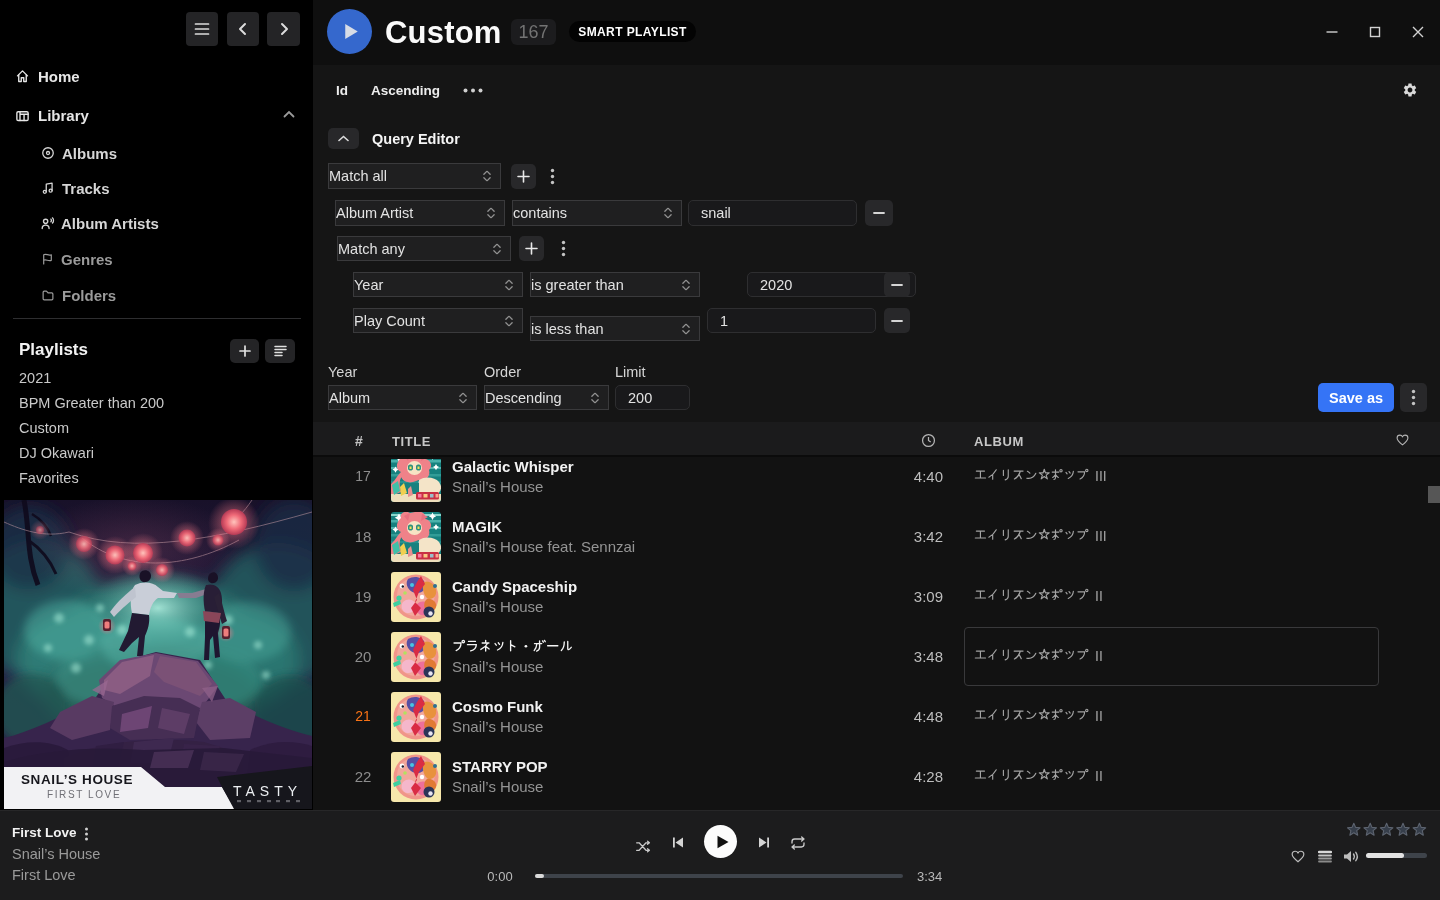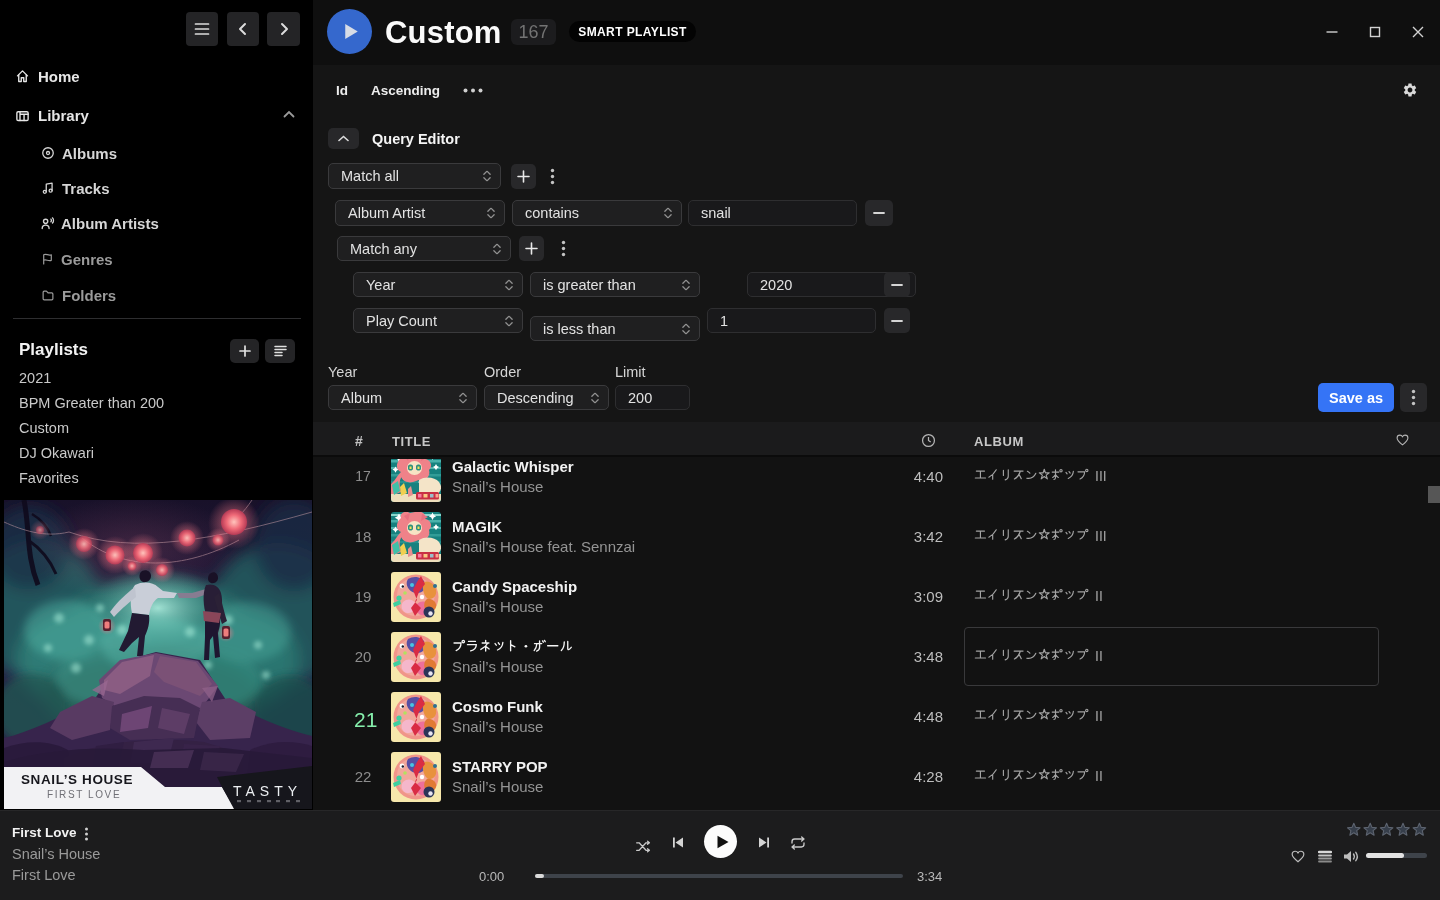--- a/index.html
+++ b/index.html
@@ -1,21 +1,21 @@
 <!DOCTYPE html>
 <html><head>
 <meta charset="utf-8">
 <style>
   * { margin:0; padding:0; box-sizing:border-box; }
   html,body { width:1440px; height:900px; overflow:hidden; background:#0c0c0c;
     font-family:"Liberation Sans", sans-serif; }
   .r { position:absolute; }
   .flex { display:flex; align-items:center; }
-  .sel { background:#1f1f20; border:1px solid #3a3a3c; border-radius:5px; color:#e2e2e2; font-size:14.5px;
-    display:flex; align-items:center; padding-left:12px; }
+  .sel { background:#1f1f20; border:1px solid #3a3a3c; border-radius:0; color:#e2e2e2; font-size:14.5px;
+    display:flex; align-items:center; }
   .sel .chev { position:absolute; right:9px; top:50%; transform:translateY(-50%); }
   .inp { background:#19191b; border:1px solid #2e2e30; border-radius:5px; color:#e2e2e2;
     font-size:14.5px; display:flex; align-items:center; padding-left:12px; }
   .qbtn { background:#28282a; border-radius:5px; display:flex; align-items:center; justify-content:center; }
   .sbtn { background:#242426; border-radius:4px; display:flex; align-items:center; justify-content:center; }
 </style>
 </head>
 <body>
 
 <div class="r" style="left:0;top:0;width:313px;height:810px;background:#000;">
@@ -627,21 +627,21 @@
       <use href="#k_ri" x="200"></use>
       <use href="#k_a" x="300"></use>
       <use href="#k_n" x="400"></use>
       <use href="#k_star" x="500"></use>
       <use href="#k_po" x="600"></use>
       <use href="#k_tu" x="700"></use>
       <use href="#k_pu" x="800"></use>
     </svg>
   <div class="r" style="left:782px;top:189px;font-size:14px;color:#a3a3a3;">II</div>
 
-  <div class="r" style="left:41px;top:249px;width:18px;text-align:center;font-size:21px;color:#86efac;">21</div>
+  <div class="r" style="left:41px;top:249px;width:18px;text-align:center;font-size:14px;color:#f97316;">21</div>
   <svg class="r" style="left:78px;top:233.2px;border-radius:3px;" width="50" height="50" viewBox="0 0 50 50">
       <use href="#thumbB"></use>
     </svg>
   <div class="r" style="left:139px;top:239px;font-size:15px;font-weight:bold;color:#f2f2f2;">Cosmo Funk</div>
   <div class="r" style="left:139px;top:259px;font-size:15px;color:#949494;">Snail’s House</div>
   <div class="r" style="left:560px;top:249px;width:70px;text-align:right;font-size:15px;color:#bdbdbd;">4:48</div>
   <svg class="r" style="left:661px;top:249px;color:#a3a3a3;" width="115" height="14.6" viewBox="0 0 900 114.3" stroke="currentColor" stroke-width="9" fill="none">
       <use href="#k_e"></use>
       <use href="#k_i" x="100"></use>
       <use href="#k_ri" x="200"></use>
@@ -700,21 +700,21 @@
       </svg>
   </div>
   <svg class="r" style="left:758px;top:26px;" width="13" height="13" viewBox="0 0 13 13" fill="#d4d4d4">
       <path d="M11 1.5 V11.5 H9.2 V1.5 Z M1 1.5 L8.5 6.5 L1 11.5 Z"></path>
     </svg>
   <svg class="r" style="left:790px;top:26px;" width="16" height="14" viewBox="0 0 24 20" fill="none" stroke="#c9c9c9" stroke-width="2" stroke-linecap="round" stroke-linejoin="round">
       <path d="M3 10 V8 C3 5.8 4.8 4 7 4 H21 M17.5 1 L21 4 L17.5 7"></path>
       <path d="M21 10 V12 C21 14.2 19.2 16 17 16 H3 M6.5 13 L3 16 L6.5 19"></path>
     </svg>
 
-  <div class="r" style="left:479px;top:59px;width:42px;text-align:left;font-size:13px;color:#b9b9b9;">0:00</div>
+  <div class="r" style="left:479px;top:59px;width:42px;text-align:center;font-size:13px;color:#b9b9b9;">0:00</div>
   <div class="r" style="left:535px;top:64px;width:368px;height:4px;border-radius:2px;background:#3e434a;"></div>
   <div class="r" style="left:535px;top:64px;width:9px;height:4px;border-radius:2px;background:#d9d9d9;"></div>
   <div class="r" style="left:917px;top:59px;font-size:13px;color:#b9b9b9;">3:34</div>
 
   <svg class="r" style="left:1347px;top:12px;" width="80" height="15" viewBox="0 0 80 15" fill="#363e4a" stroke="#5d6470" stroke-width="1.1" stroke-linejoin="round">
       <path id="st" d="M6.8 1.2 L8.6 5.4 L13.1 5.8 L9.7 8.7 L10.7 13.2 L6.8 10.8 L2.9 13.2 L3.9 8.7 L0.5 5.8 L5 5.4 Z"></path>
       <use href="#st" x="16.4"></use>
       <use href="#st" x="32.8"></use>
       <use href="#st" x="49.2"></use>
       <use href="#st" x="65.6"></use>

